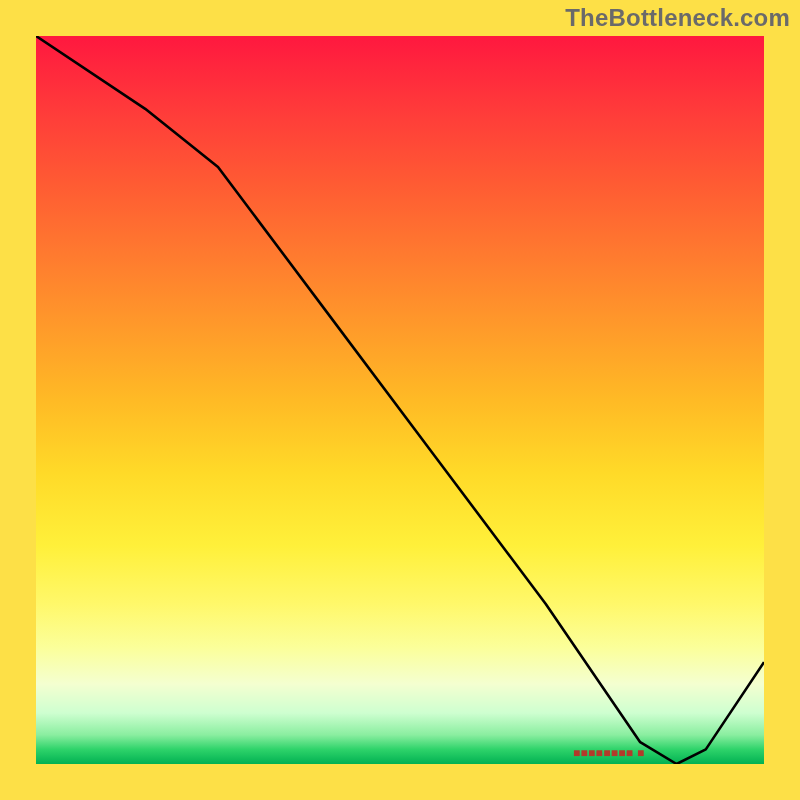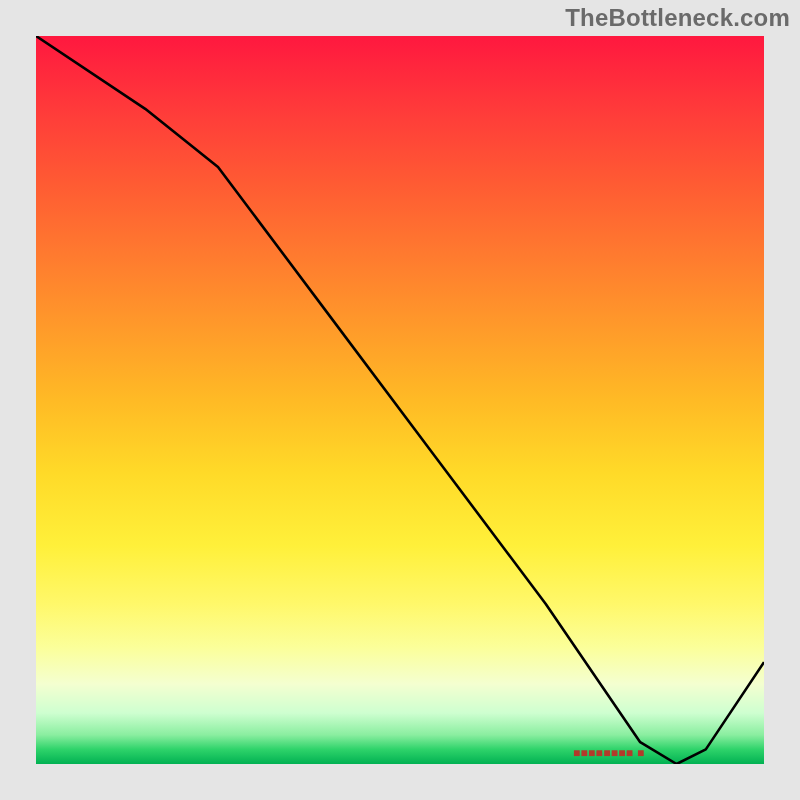--- a/index.html
+++ b/index.html
@@ -8,21 +8,21 @@
     width: 800px;
     height: 800px;
     background: #000;
     overflow: hidden;
     font-family: Arial, Helvetica, sans-serif;
   }
   .frame {
     position: relative;
     width: 800px;
     height: 800px;
-    background: #e5e5e5;
+    background: #fde047;
   }
   .watermark {
     position: absolute;
     top: 4px;
     right: 10px;
     font-size: 24px;
     font-weight: 600;
     color: #6a6a6a;
     letter-spacing: 0.2px;
   }

